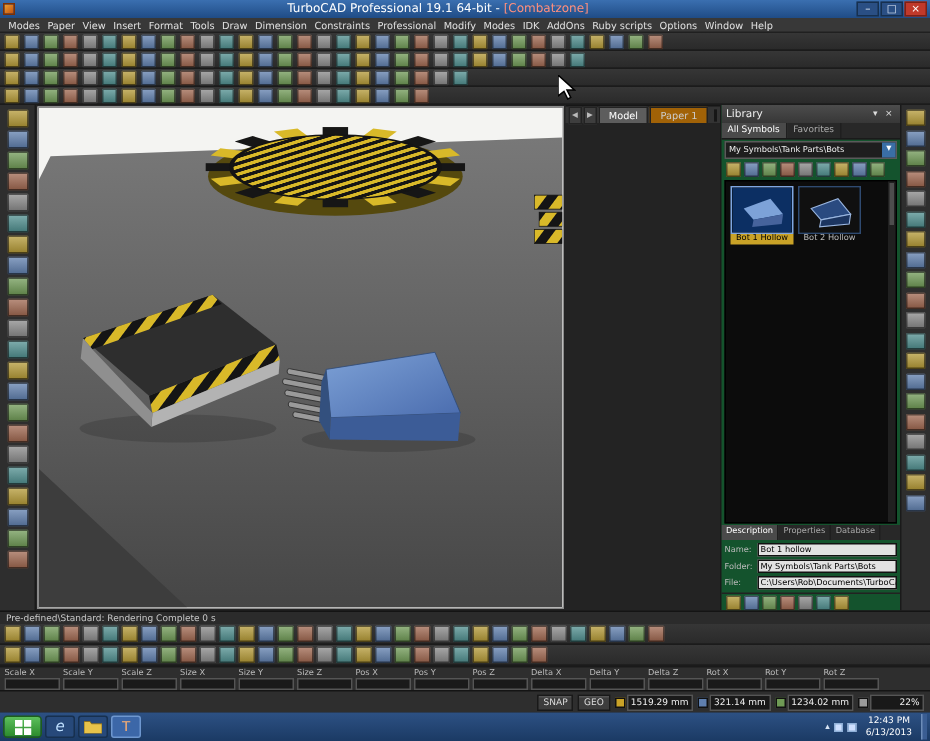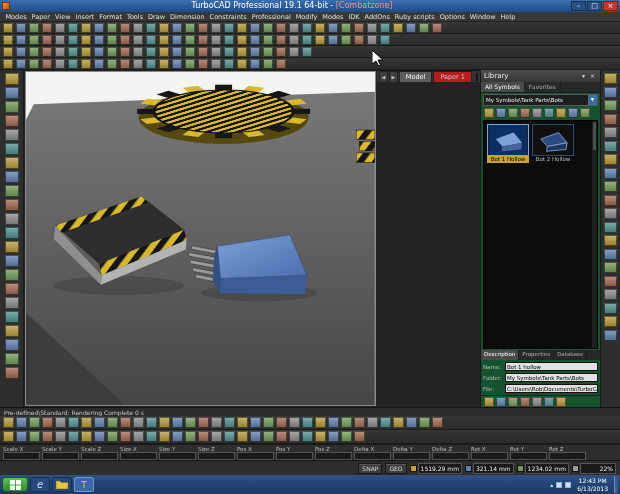--- a/index.html
+++ b/index.html
@@ -48,21 +48,21 @@
   .righttools .ticon { width:13px; height:11px; }
 
   .vpcol { width:456px; display:flex; flex-direction:row; background:#232323; }
   .render { flex:1; margin:1px; border:1px solid #8a8a8a; background:#f4f4f2; position:relative; overflow:hidden;}
   .render svg.scene { position:absolute; inset:0; width:100%; height:100%; }
 
   .vtabbar { height:12px; background:#333; border-top:1px solid #161616; display:flex;
              align-items:center; padding:0 2px; gap:1px; flex:none;}
   .vnav { width:9px; text-align:center; color:#bbb; font-size:5px; line-height:10px;
           background:#3e3e3e; border:1px solid #222; }
-  .vtab { color:#ccc; font-size:6.5px; line-height:10px; padding:0 6px; background:#b91c1c;
+  .vtab { color:#ccc; font-size:6.5px; line-height:10px; padding:0 6px; background:#a16207;
           border:1px solid #222; border-bottom:none; }
   .vtab.active { background:#5d5d5d; color:#fff; }
   .hscroll { flex:1; height:8px; background:#222; position:relative; margin-left:3px; border:1px solid #161616;}
   .hthumb { position:absolute; left:1px; top:1px; width:45%; height:4px; background:#555; }
 
   
   .library { width:120px; background:#14532d; border-left:1px solid #1a1a1a; display:flex;
              flex-direction:column; color:#ccc; overflow:hidden;}
   .libtitle { height:12px; background:linear-gradient(#4c4c4c,#373737); display:flex; align-items:center;
               padding:0 3px; font-size:7px; color:#eee; flex:none;}

